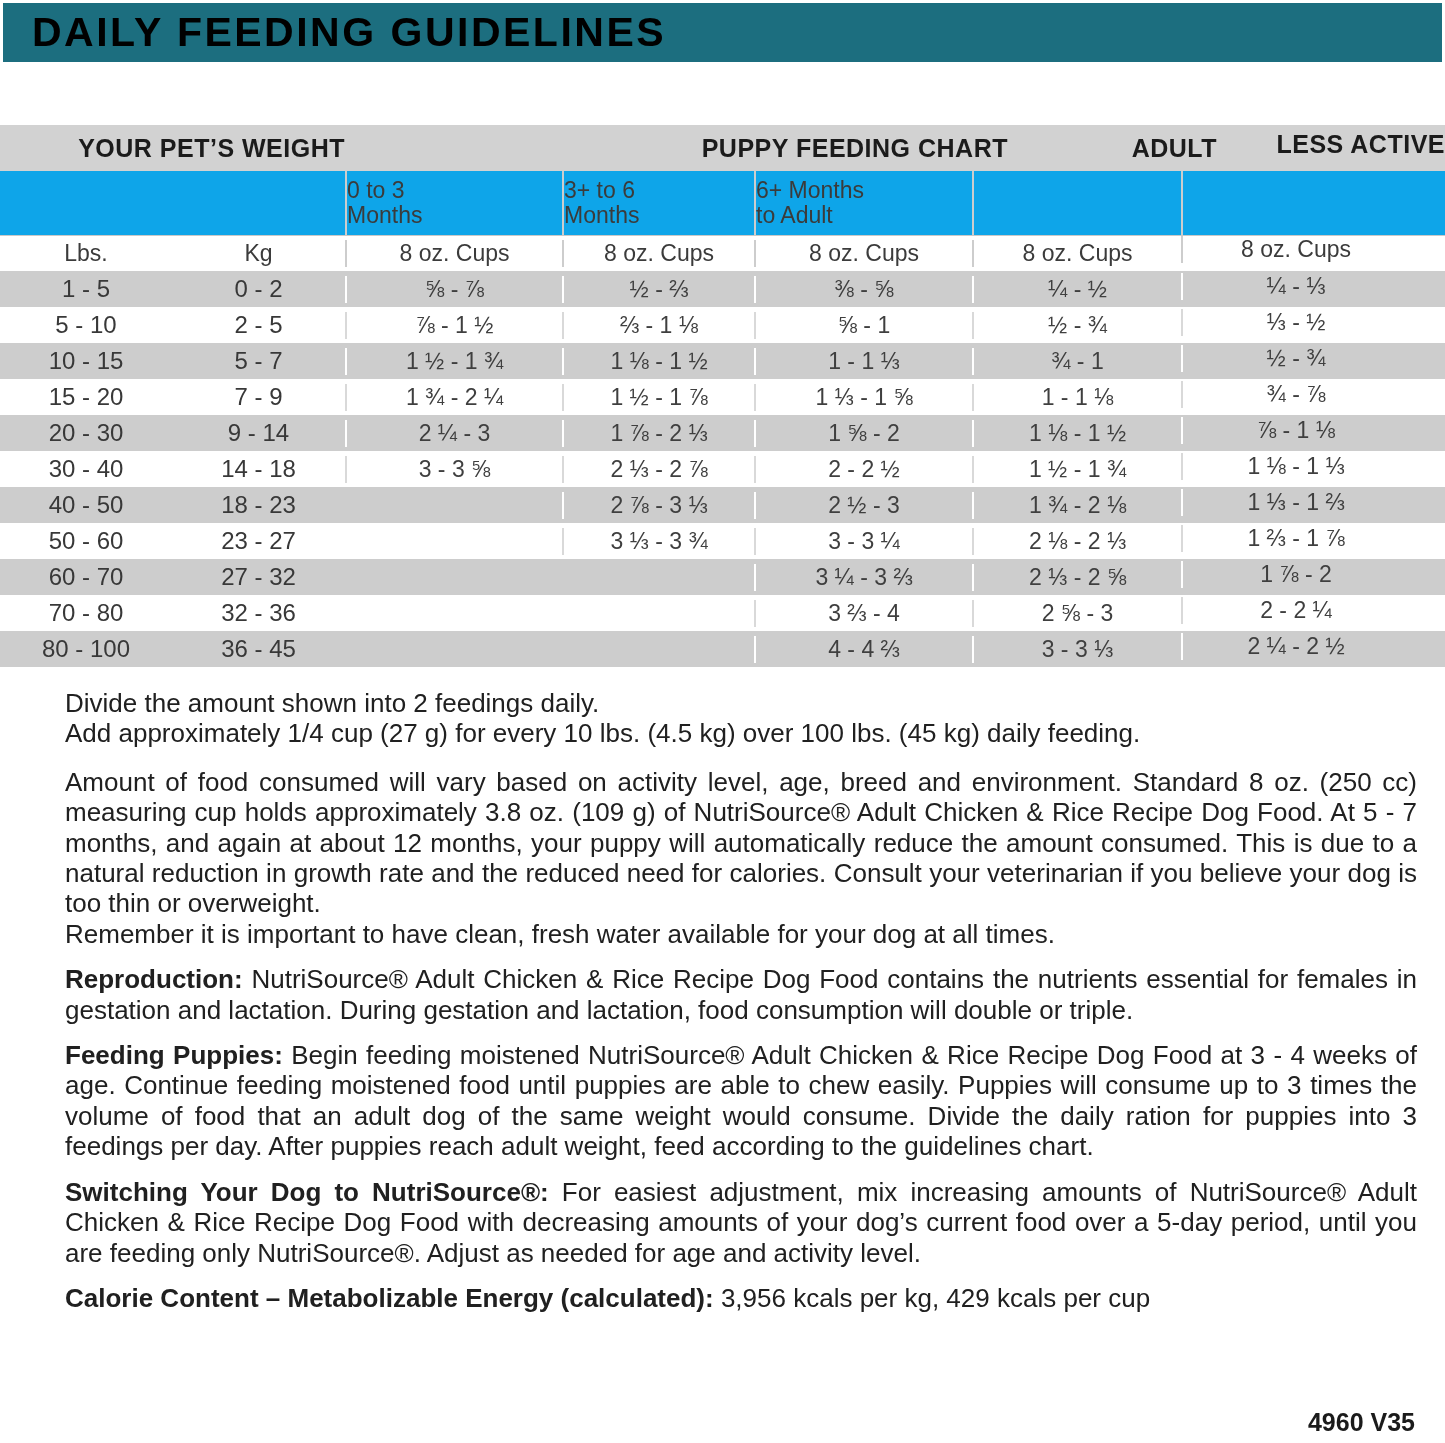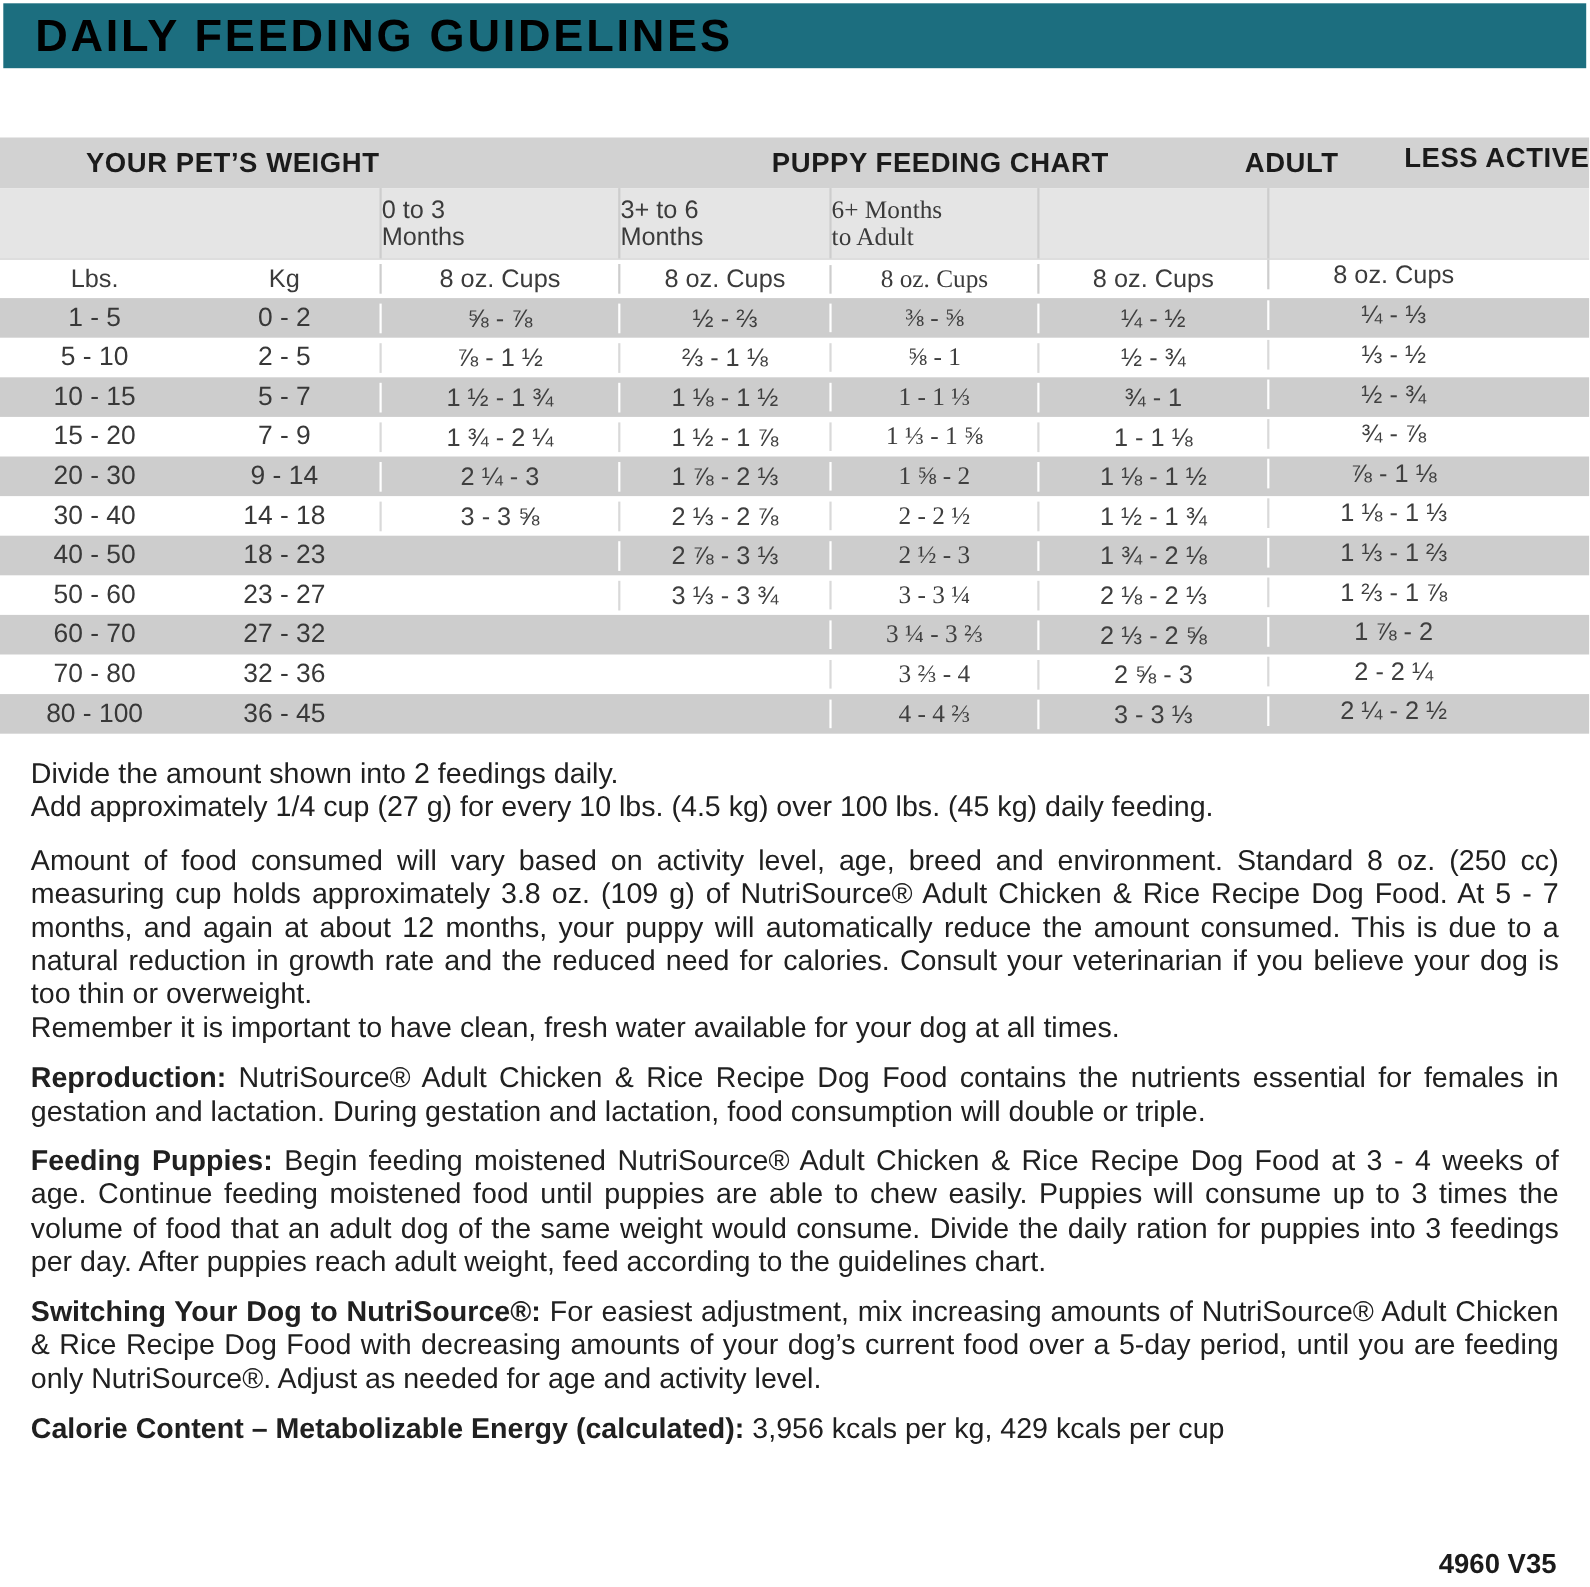--- a/index.html
+++ b/index.html
@@ -16,25 +16,25 @@
   .ftable{position:absolute;left:0;top:125px;width:1445px;}
   .row{display:flex;width:1445px;}
   .group-row{height:46px;background:#D2D2D2;align-items:center;}
   .gcell{text-align:right;font-weight:700;font-size:25px;color:#1b1b1b;letter-spacing:0.5px;}
   .gh-weight{width:345px;}
   .gh-puppy{width:663px;}
   .gh-adult{width:209px;}
   .gh-less{width:228px;position:relative;top:-4px;}
 
   .c1{width:172px;}.c2{width:173px;}.c3{width:217px;}.c4{width:192px;}
-  .c5{width:189px;font-family:Liberation Serif, serif;}.c6{width:209px;}.c7{width:228px;}
+  .c5{width:218px;}.c6{width:209px;}.c7{width:228px;}
   .cell{text-align:center;font-size:23px;color:#3f3f3f;}
   .sep{border-left:2px solid transparent;}
 
-  .age-row{height:64px;background:#e5e5e5;align-items:stretch;}
+  .age-row{height:64px;background:#0ea5e9;align-items:stretch;}
   .age-row .sep{border-left-color:#cdcdcd;}
   .age-cell{display:flex;flex-direction:column;justify-content:center;
             font-size:23px;color:#3b3b3b;line-height:1.1;}
   .unit-row{height:36px;border-top:1px solid #c9c9c9;align-items:center;}
   .unit-row .sep{border-left-color:#cdcdcd;}
   .unit-row .cell{color:#3b3b3b;}
 
   .trow{height:36px;align-items:center;}
   .trow.gray{background:#CDCDCD;}
   .trow.gray .sep{border-left-color:#ffffff;}
@@ -204,21 +204,21 @@
       <div class="c2 cell">36 - 45</div>
       <div class="c3 sep cell"></div>
       <div class="c4 sep cell"></div>
       <div class="c5 sep cell">4 - 4 ⅔</div>
       <div class="c6 sep cell">3 - 3 ⅓</div>
       <div class="c7 sep cell">2 ¼ - 2 ½</div>
     </div>
 
   </div>
 
-  <div style="position:absolute;left:0;top:666px;width:1445px;">
+  <div style="position:absolute;left:0;top:666px;width:1445px;padding-left:37px;">
 
     <div class="notes">
       <div>Divide the amount shown into 2 feedings daily.</div>
       <div>Add approximately 1/4 cup (27 g) for every 10 lbs. (4.5 kg) over 100 lbs. (45 kg) daily feeding.</div>
       <div class="para">Amount of food consumed will vary based on activity level, age, breed and environment. Standard 8 oz. (250 cc) measuring cup holds approximately 3.8 oz. (109 g)  of NutriSource® Adult Chicken &amp; Rice Recipe Dog Food. At 5 - 7 months, and again at about 12 months, your puppy will automatically reduce the amount consumed. This is due to a natural reduction in growth rate and the reduced need for calories. Consult your veterinarian if you believe your dog is too thin or overweight.</div>
       <div class="boldline">Remember it is important to have clean, fresh water available for your dog at all times.</div>
     </div>
 
     <div class="section">
       <span class="lbl">Reproduction:</span><span> NutriSource® Adult Chicken &amp; Rice Recipe Dog Food contains the nutrients essential for females in gestation and lactation. During gestation and lactation, food consumption will double or triple.</span>

